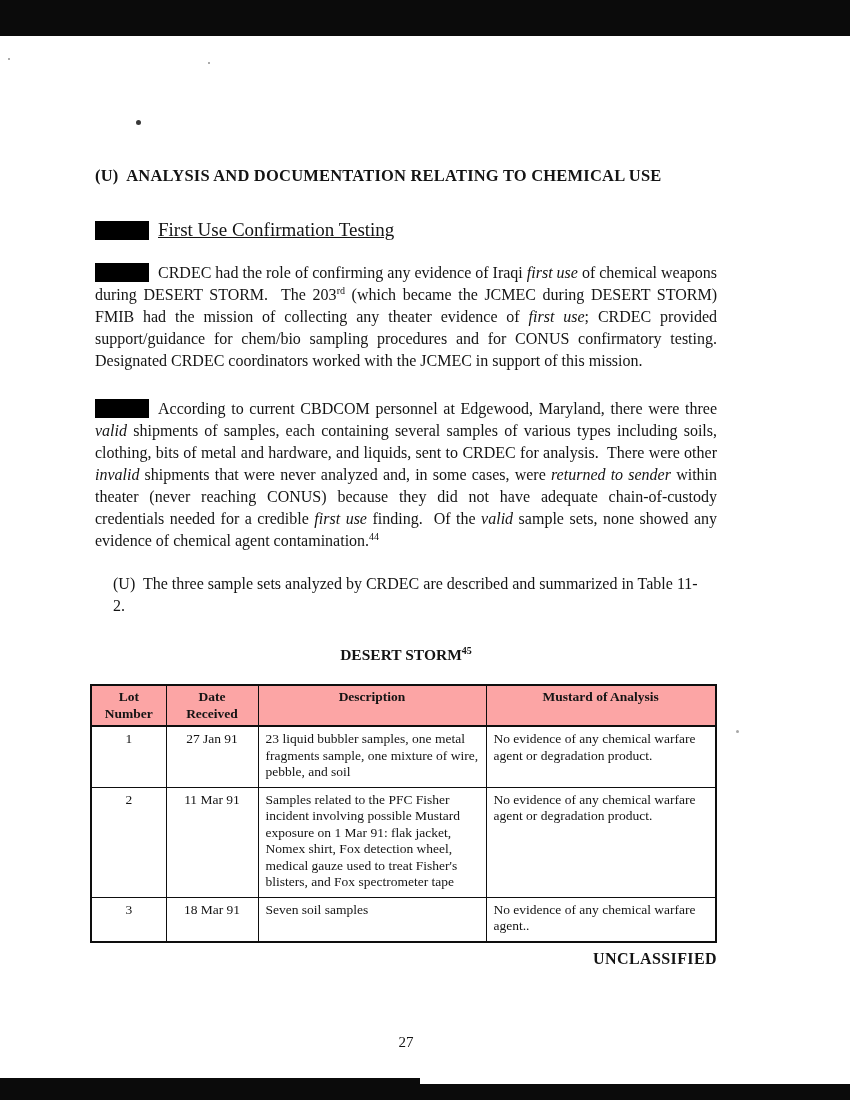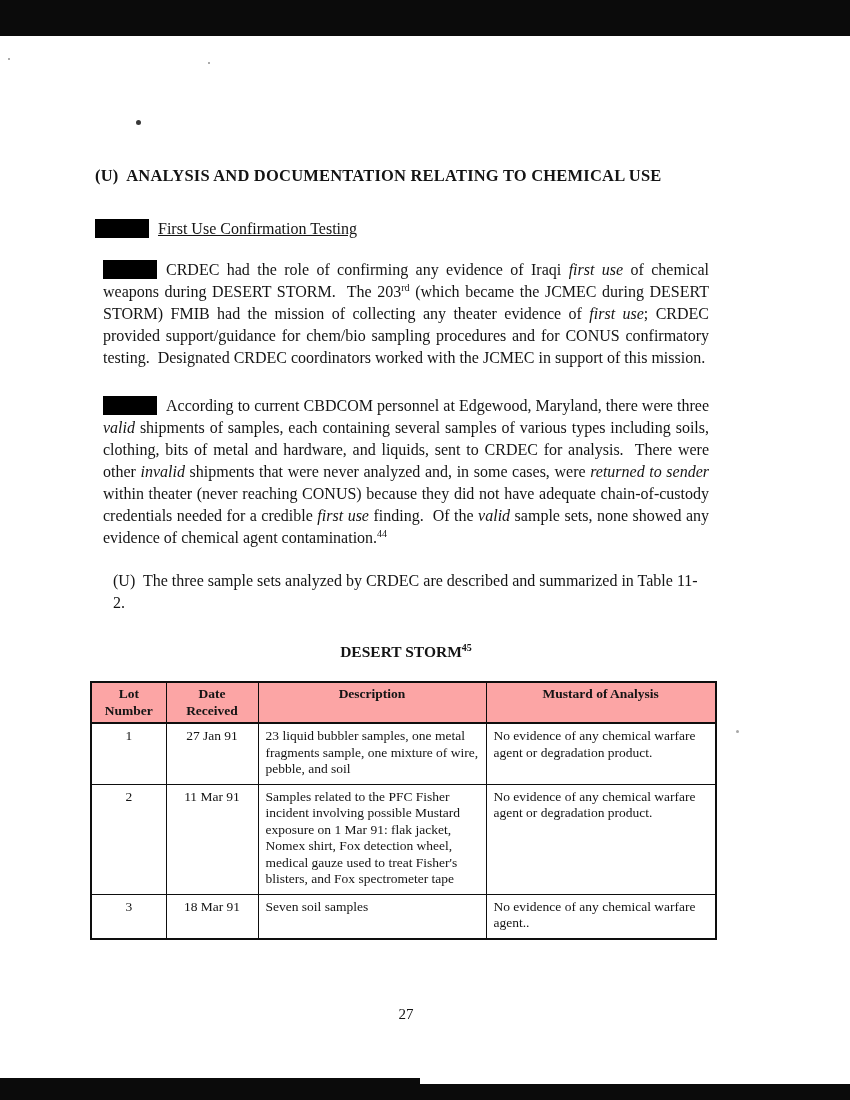--- a/index.html
+++ b/index.html
@@ -47,35 +47,35 @@
   .doc-title {
     margin: 0;
     padding-top: 166px;
     font-size: 16.5px;
     font-weight: bold;
     letter-spacing: 0.2px;
     white-space: pre-wrap;
   }
   .heading-row {
     margin-top: 33px;
-    font-size: 16px;
+    font-size: 19px;
   }
   .redaction {
     display: inline-block;
     width: 54px;
     height: 19px;
     background: #000000;
     vertical-align: -4px;
     margin-right: 9px;
   }
   .underlined {
     text-decoration: underline;
   }
   .body-para {
-    margin: 8px;
+    margin: 0;
     margin-top: 21px;
     font-size: 16px;
     line-height: 22px;
     text-align: justify;
     white-space: pre-wrap;
   }
   .body-para sup {
     font-size: 10px;
     line-height: 0;
   }
@@ -201,20 +201,21 @@
           </tr>
           <tr>
             <td class="cell-lot">3</td>
             <td class="cell-date">18 Mar 91</td>
             <td class="cell-description">Seven soil samples</td>
             <td class="cell-results">No evidence of any chemical warfare agent..</td>
           </tr>
         </tbody>
     </table>
 
+    <div class="classification-line">UNCLASSIFIED</div>
 
     <div class="page-number">27</div>
 
   </div>
 
   <div class="scan-bar-bottom"></div>
   <div class="scan-bar-bottom-left"></div>
 
 </div>
 

